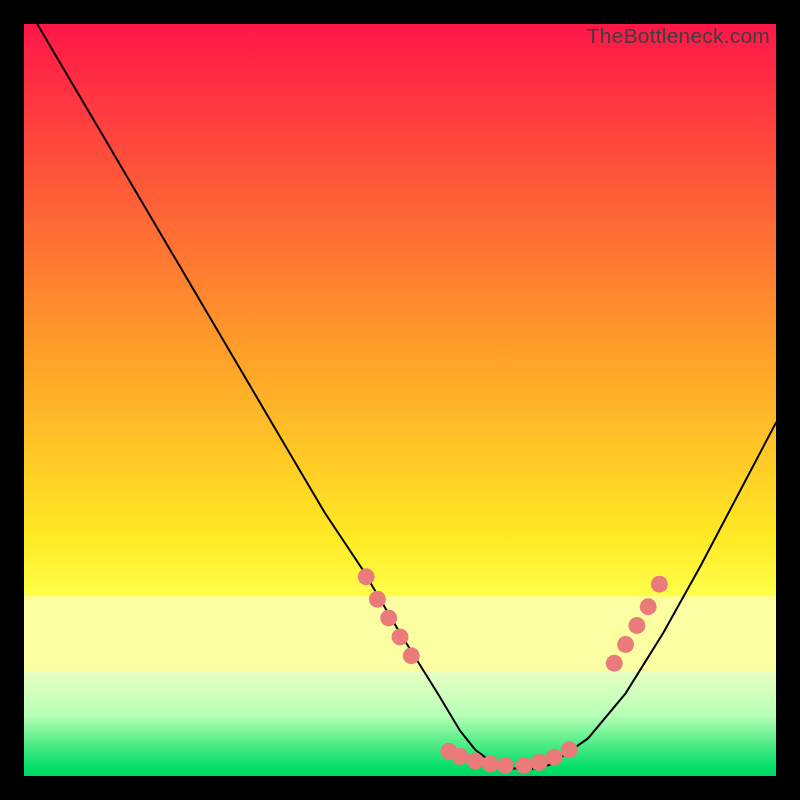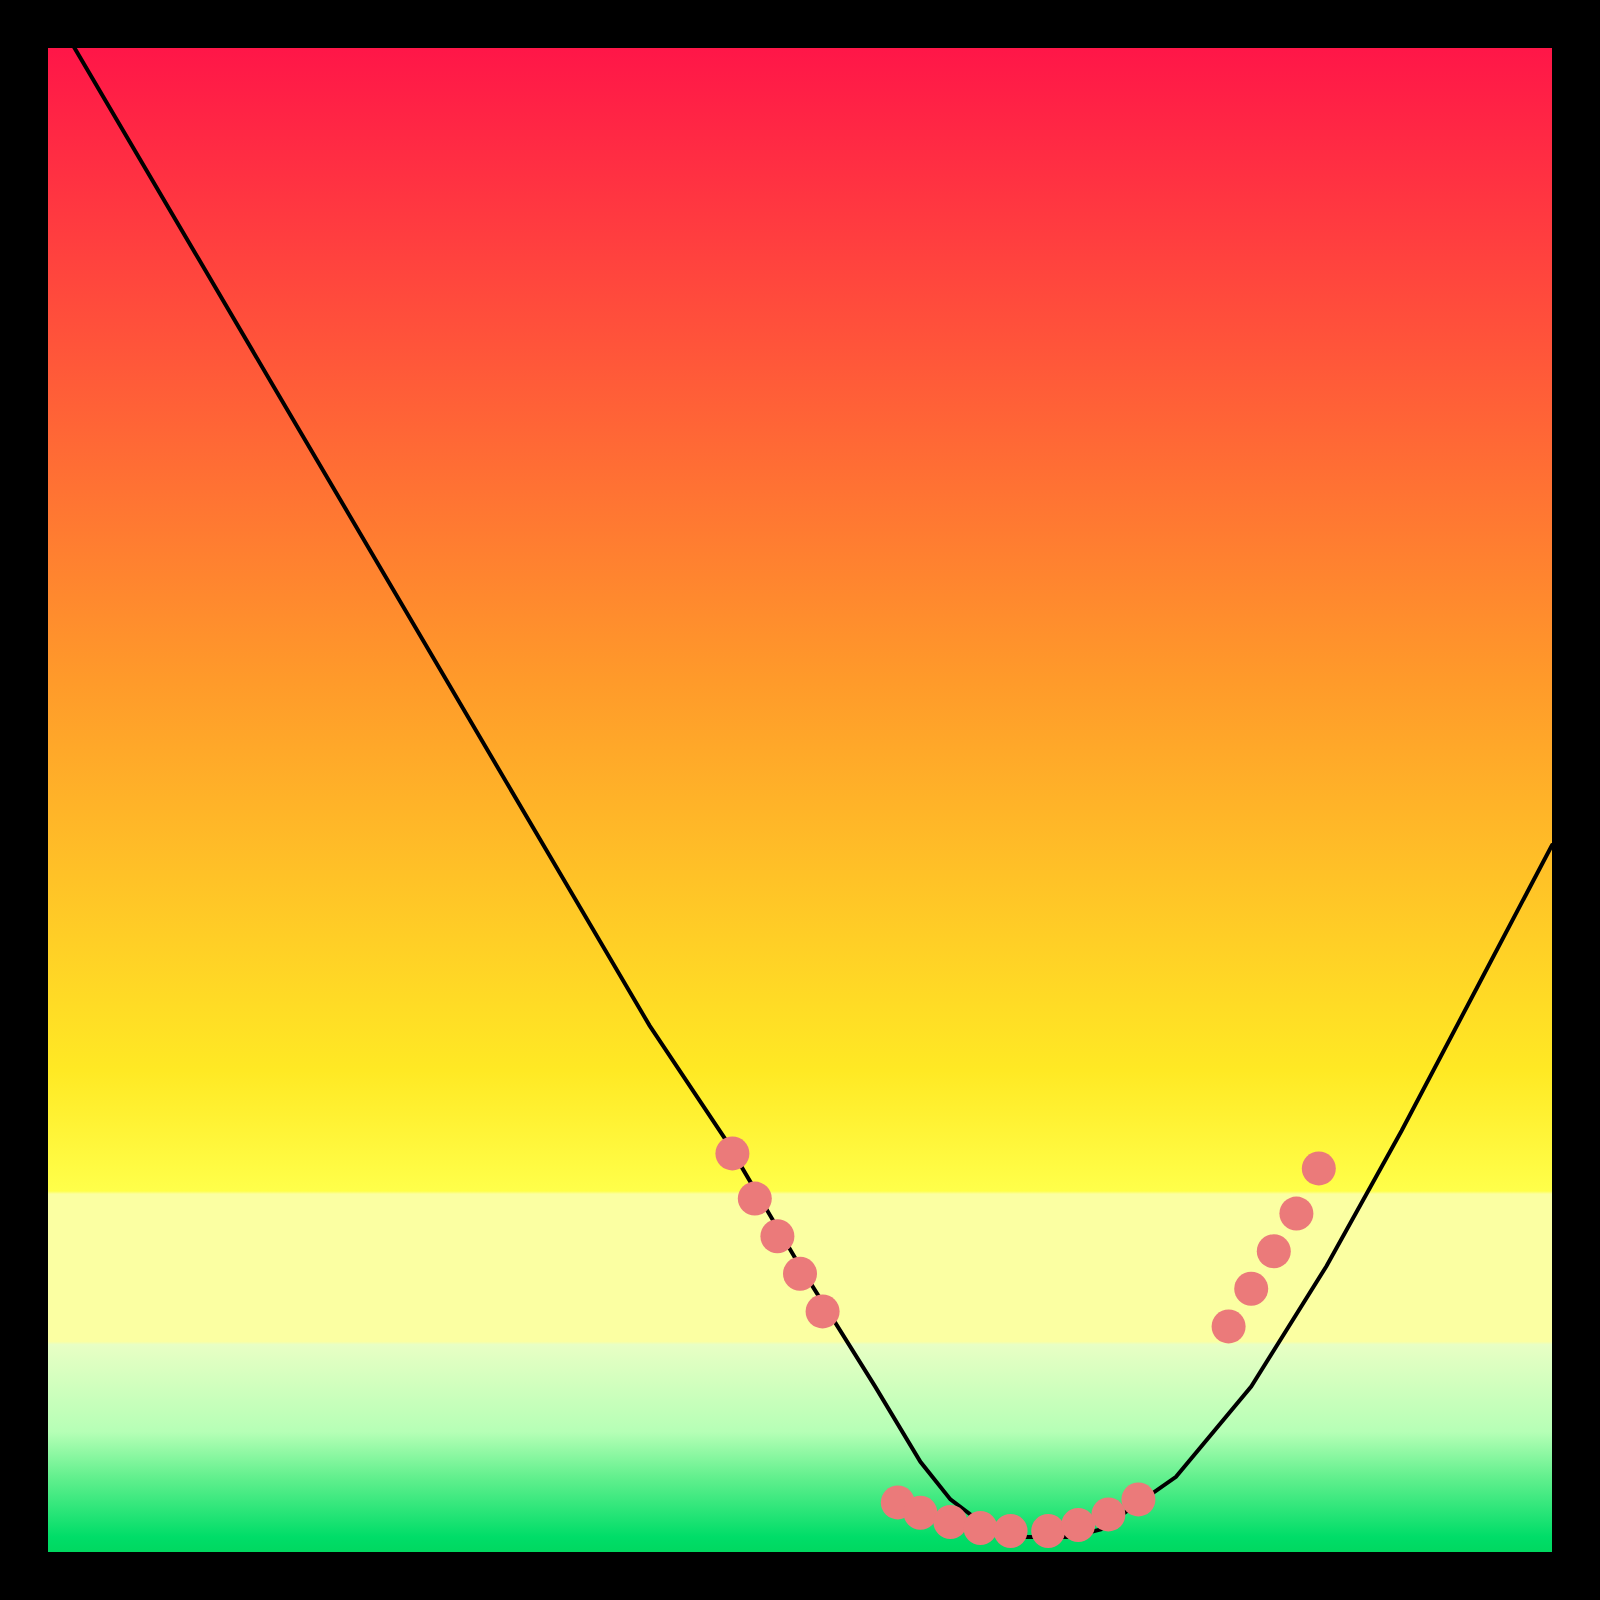--- a/index.html
+++ b/index.html
@@ -66,14 +66,15 @@
           <circle cx="515.1" cy="738.5" r="8.5" fill="#eb7a7a"></circle>
           <circle cx="530.2" cy="733.2" r="8.5" fill="#eb7a7a"></circle>
           <circle cx="545.2" cy="725.7" r="8.5" fill="#eb7a7a"></circle>
           <circle cx="590.3" cy="639.2" r="8.5" fill="#eb7a7a"></circle>
           <circle cx="601.6" cy="620.4" r="8.5" fill="#eb7a7a"></circle>
           <circle cx="612.9" cy="601.6" r="8.5" fill="#eb7a7a"></circle>
           <circle cx="624.2" cy="582.8" r="8.5" fill="#eb7a7a"></circle>
           <circle cx="635.4" cy="560.2" r="8.5" fill="#eb7a7a"></circle>
         </g>
     </svg>
+    <div class="watermark">TheBottleneck.com</div>
   </div>
 </div>
 
 </body></html>

